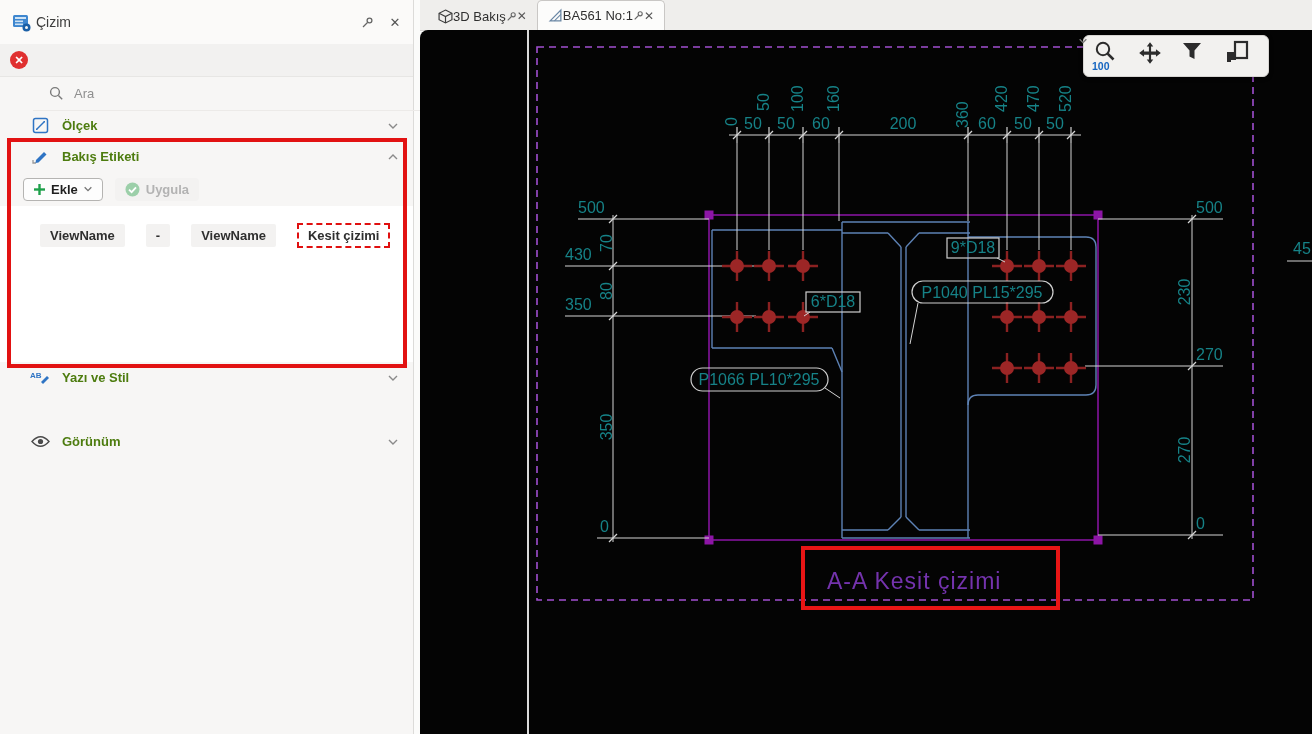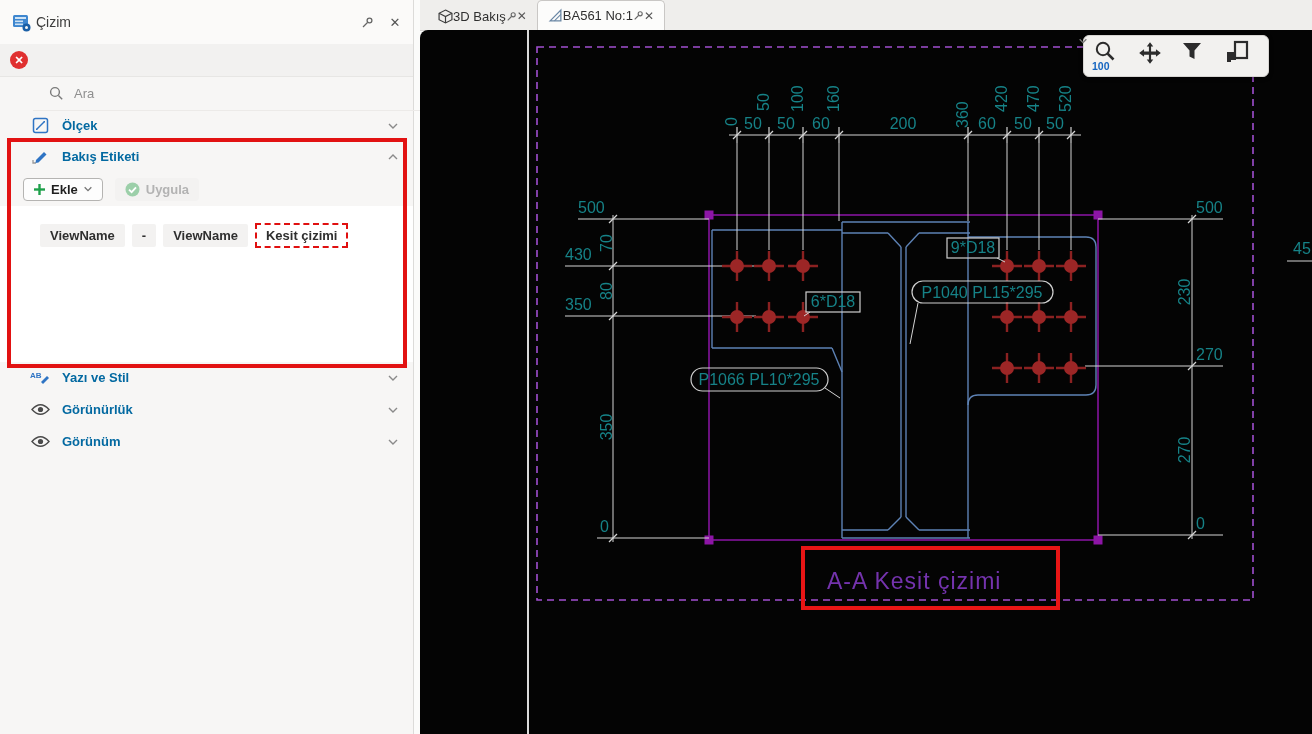--- a/index.html
+++ b/index.html
@@ -10,27 +10,27 @@
   .p-header{position:absolute;left:0;top:0;width:100%;height:44px;background:#fbfaf9;border-bottom:1px solid #e7e6e4;display:flex;align-items:center;}
   .p-title{margin-left:36px;font-size:14px;color:#3c3c3c;}
   .hdr-icons{position:absolute;right:10px;top:0;height:44px;display:flex;align-items:center;gap:12px;}
   .hicon{width:16px;height:16px;display:flex;align-items:center;justify-content:center;color:#555;font-size:13px;cursor:pointer;}
   .p-errorbar{position:absolute;left:0;top:44px;width:100%;height:32px;background:#f2f1f0;border-bottom:1px solid #e7e6e4;display:flex;align-items:center;}
   .err-badge{margin-left:10px;width:18px;height:18px;border-radius:50%;background:#e03030;color:#fff;font-size:11px;font-weight:bold;display:flex;align-items:center;justify-content:center;}
   .p-search{position:absolute;left:0;top:76px;width:100%;height:34px;border-bottom:1px solid #eceae8;display:flex;align-items:center;margin-left:33px;}
   .search-ph{margin-left:10px;font-size:13px;color:#8f8f8f;}
   .p-row{position:absolute;left:0;width:100%;height:31px;display:flex;align-items:center;cursor:pointer;}
   .row-icon{position:absolute;left:30px;width:20px;height:20px;display:flex;align-items:center;justify-content:center;}
-  .row-label{position:absolute;left:62px;font-size:13px;font-weight:bold;color:#0369a1;}
+  .row-label{position:absolute;left:62px;font-size:13px;font-weight:bold;color:#4d7c0f;}
   .row-chev{position:absolute;right:14px;width:12px;height:12px;}
   .p-actions{position:absolute;left:0;top:172px;width:100%;height:34px;display:flex;align-items:center;}
   .btn-ekle{margin-left:23px;display:inline-flex;align-items:center;gap:5px;background:#fdfdfd;border:1px solid #b5b4b2;border-radius:4px;padding:3px 9px;font-size:13px;font-weight:bold;color:#1f1f1f;cursor:pointer;}
   .btn-uygula{margin-left:12px;display:inline-flex;align-items:center;gap:6px;background:#f3f2f1;border:none;border-radius:4px;padding:4px 10px;font-size:13px;font-weight:bold;color:#b3b3b3;cursor:default;}
   .p-list{position:absolute;left:0;top:206px;width:100%;height:156px;background:#ffffff;}
-  .token-row{position:absolute;left:40px;top:17px;display:flex;align-items:center;gap:7px;}
+  .token-row{position:absolute;left:40px;top:17px;display:flex;align-items:center;gap:21px;}
   .chip{background:#f3f2f1;padding:4px 10px;font-size:13px;font-weight:bold;color:#2f2f2f;border-radius:2px;cursor:pointer;}
   .chip-dash{background:#ffffff;border:2px dashed #e01010;padding:3px 9px;font-size:13px;font-weight:bold;color:#2f2f2f;cursor:pointer;}
   .annot1{position:absolute;left:7px;top:138px;width:392px;height:222px;border:4px solid #e21212;pointer-events:none;z-index:5;}
 
   
   .tabbar{position:absolute;left:420px;top:0;width:892px;height:30px;background:#efeeec;border-bottom:1px solid #d6d4d2;display:flex;align-items:flex-end;}
   .tab{height:28px;display:flex;align-items:center;padding:0 10px;font-size:13px;color:#2f2f2f;cursor:pointer;}
   .tab.inactive{margin-left:8px;}
   .tab.active{background:#fcfcfb;border:1px solid #c9c7c5;border-bottom:none;border-radius:5px 5px 0 0;height:29px;}
   .tab .tclose{color:#555;font-size:12px;}
@@ -163,32 +163,20 @@
         <svg width="20" height="16" viewBox="0 0 20 16">
             <text x="0" y="8" font-size="8" font-weight="bold" fill="#2f74c4" font-family="Liberation Sans,sans-serif">AB</text>
             <path d="M9,14 L15,8 L17,10 L11,16 Z" fill="#2f74c4" transform="translate(2,-2)"></path>
           </svg>
       </span>
       <span class="row-label">Yazı ve Stil</span>
       <svg class="row-chev" viewBox="0 0 12 12">
           <polyline points="2,4 6,8 10,4" stroke="#8a8a8a" stroke-width="1.4" fill="none"></polyline>
         </svg>
     </div>
-    <div class="p-row" style="top:394px">
-      <span class="row-icon">
-        <svg width="19" height="13" viewBox="0 0 19 13">
-            <path d="M1,6.5 Q9.5,-3 18,6.5 Q9.5,16 1,6.5 Z" stroke="#4a4a4a" stroke-width="1.4" fill="none"></path>
-            <circle cx="9.5" cy="6.5" r="2.6" fill="#4a4a4a"></circle>
-          </svg>
-      </span>
-      <span class="row-label">Görünürlük</span>
-      <svg class="row-chev" viewBox="0 0 12 12">
-          <polyline points="2,4 6,8 10,4" stroke="#8a8a8a" stroke-width="1.4" fill="none"></polyline>
-        </svg>
-    </div>
     <div class="p-row" style="top:426px">
       <span class="row-icon">
         <svg width="19" height="13" viewBox="0 0 19 13">
             <path d="M1,6.5 Q9.5,-3 18,6.5 Q9.5,16 1,6.5 Z" stroke="#4a4a4a" stroke-width="1.4" fill="none"></path>
             <circle cx="9.5" cy="6.5" r="2.6" fill="#4a4a4a"></circle>
           </svg>
       </span>
       <span class="row-label">Görünüm</span>
       <svg class="row-chev" viewBox="0 0 12 12">
           <polyline points="2,4 6,8 10,4" stroke="#8a8a8a" stroke-width="1.4" fill="none"></polyline>

